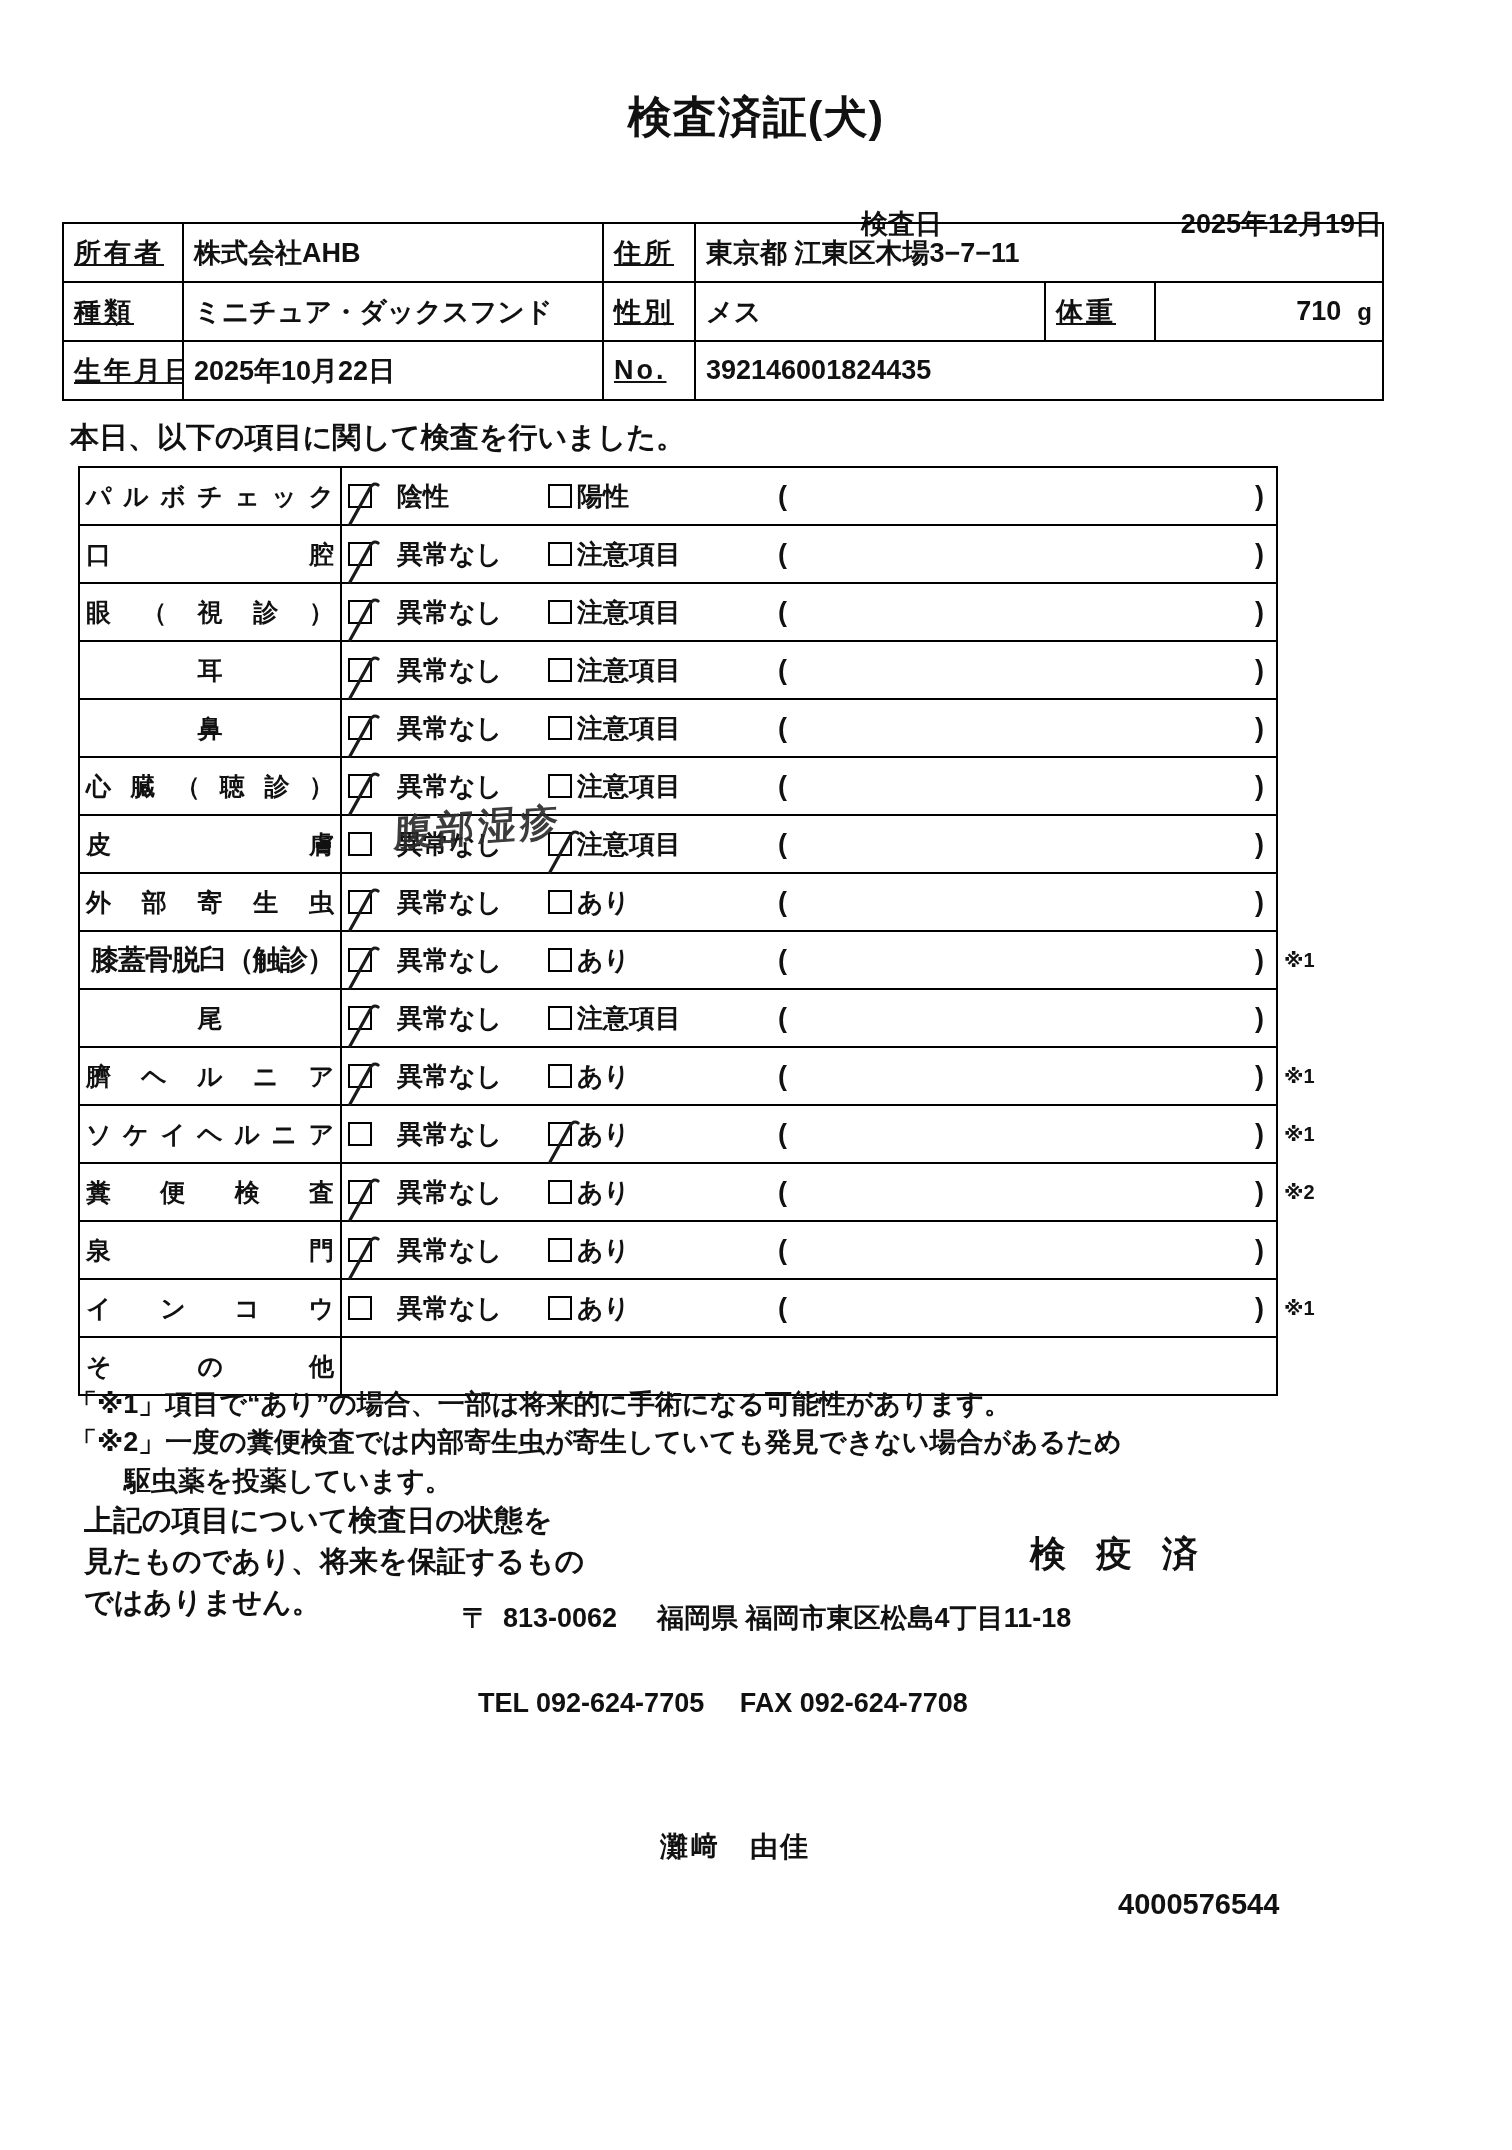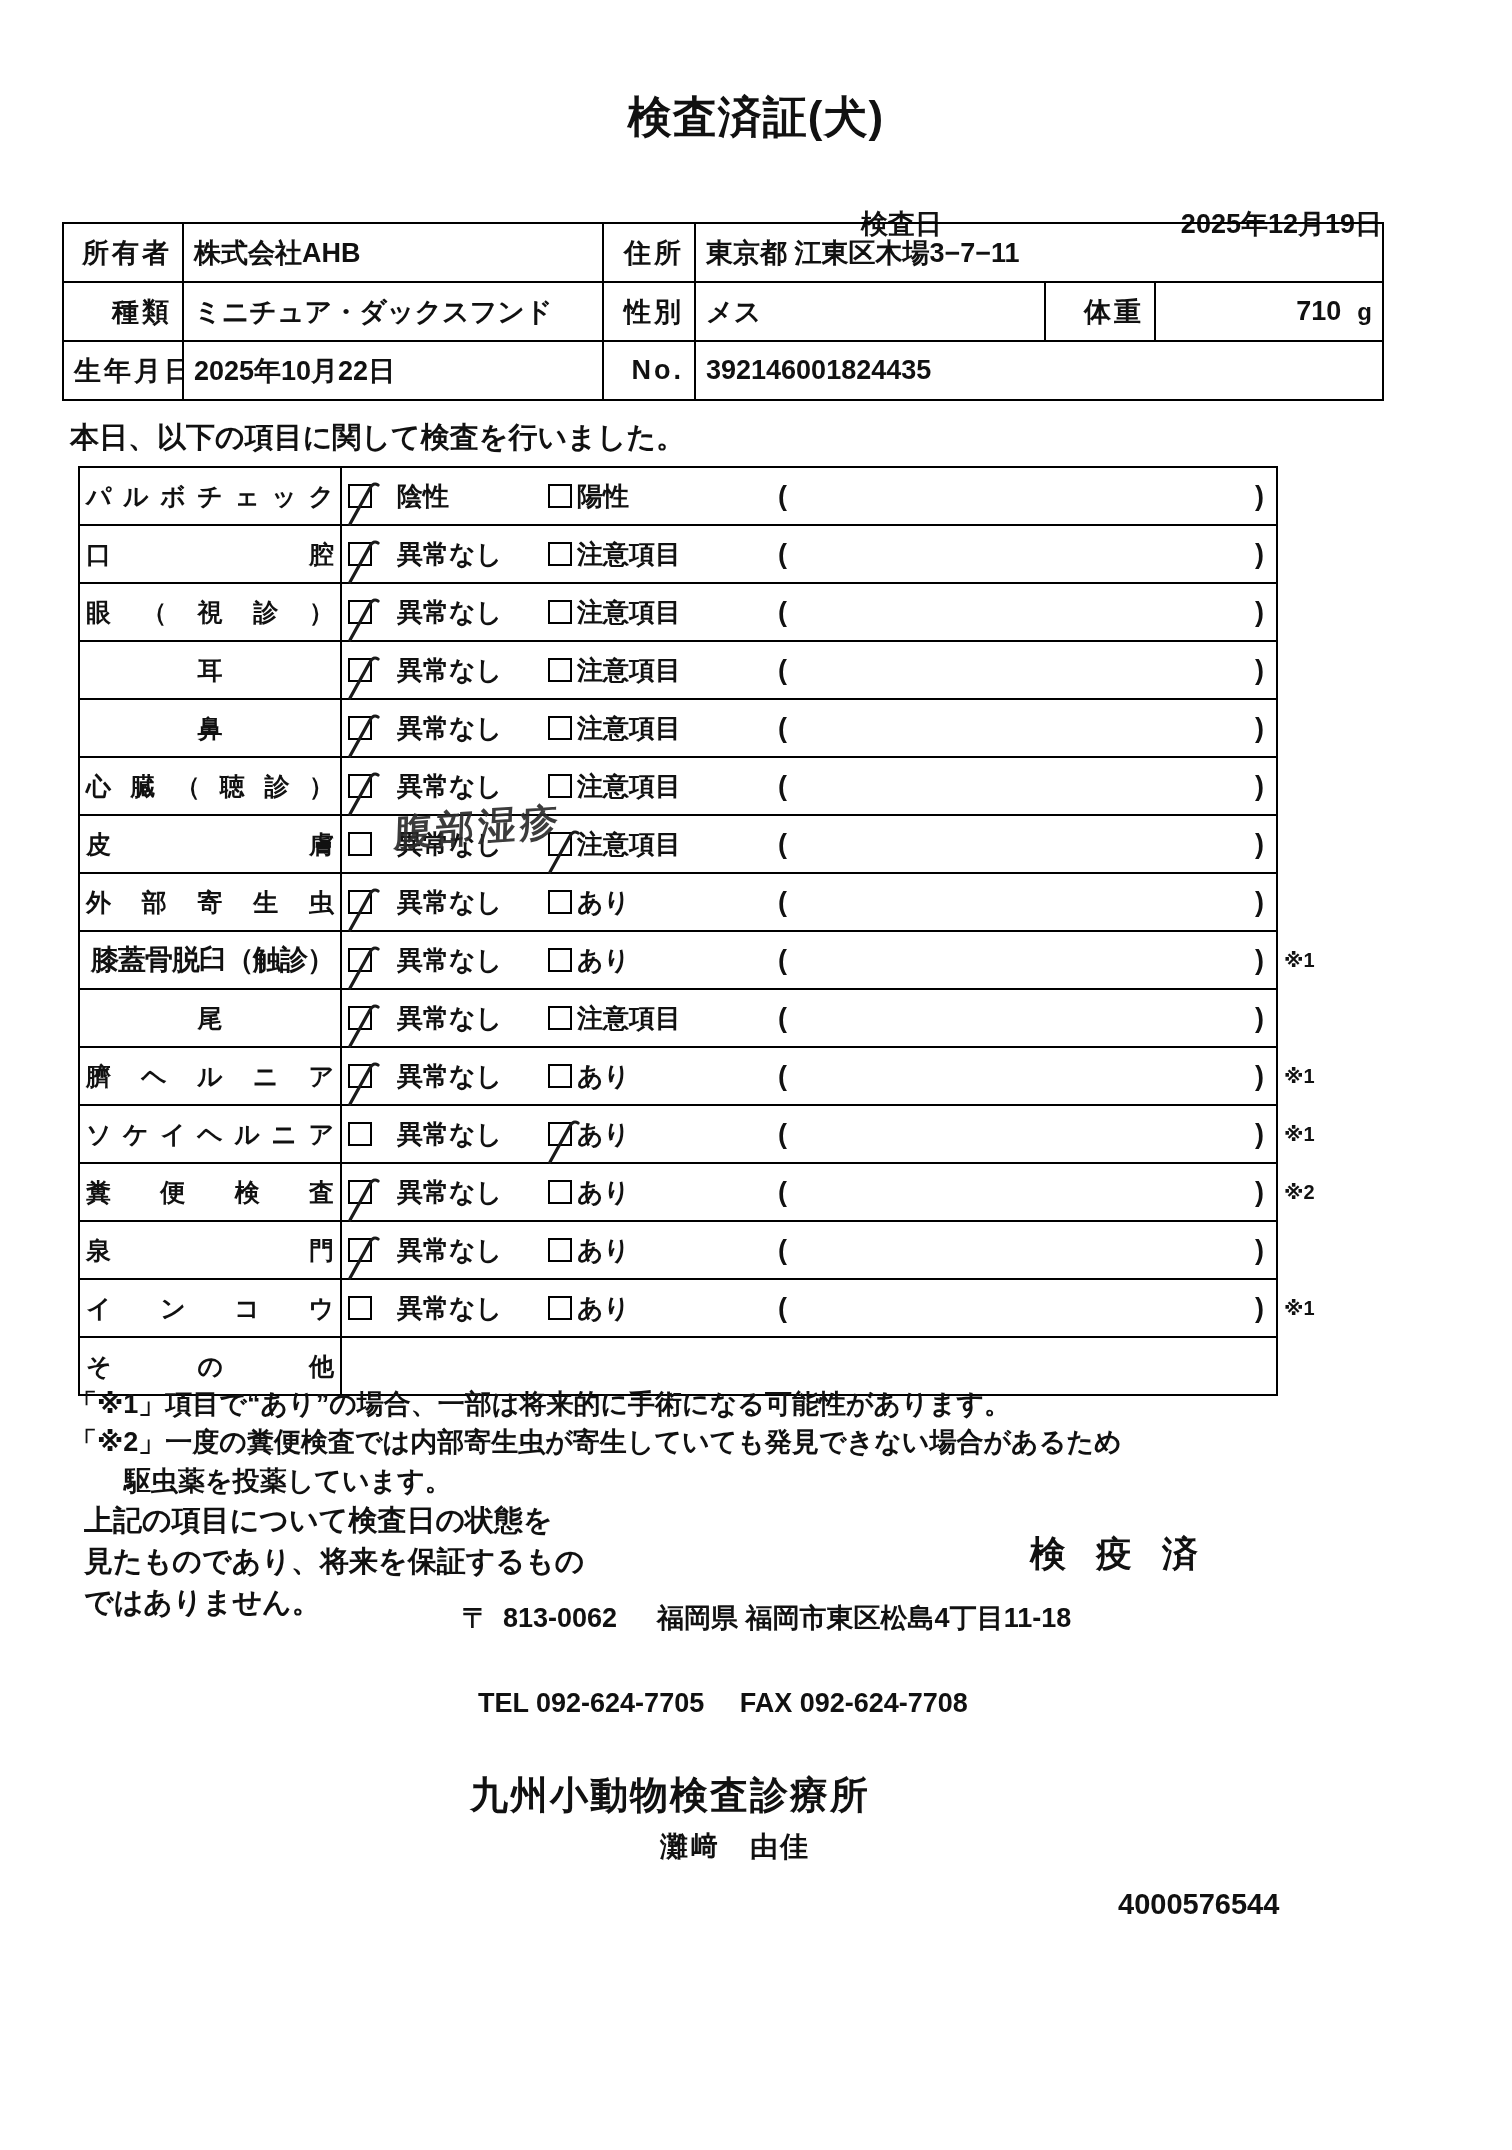--- a/index.html
+++ b/index.html
@@ -68,22 +68,23 @@
     border: 2.5px solid #000;
     height: 57px;
     padding: 0 10px;
     font-size: 27px;
     font-weight: bold;
     vertical-align: middle;
     white-space: nowrap;
     overflow: hidden;
   }
   .lbl {
-    text-align: right;
+    text-align: left;
     letter-spacing: 3px;
+    text-decoration: underline;
   }
   .val {
     text-align: left;
   }
   .weight-cell {
     text-align: right;
     padding-right: 14px;
   }
   .weight-cell .unit {
     font-size: 24px;
@@ -809,17 +810,16 @@
     <span class="postal-mark">〒</span><span class="zip">813-0062</span><span>福岡県 福岡市東区松島4丁目11-18</span>
   </div>
 
   <div class="clinic-tel">
     <span>TEL</span>
     <span>092-624-7705</span>
     <span class="fax">FAX</span>
     <span>092-624-7708</span>
   </div>
 
-  <div class="clinic-name">九州小動物検査診療所</div>
   <div class="clinic-person">灘﨑　由佳</div>
   <div class="doc-number">4000576544</div>
 
 </div>
 
 </body></html>

